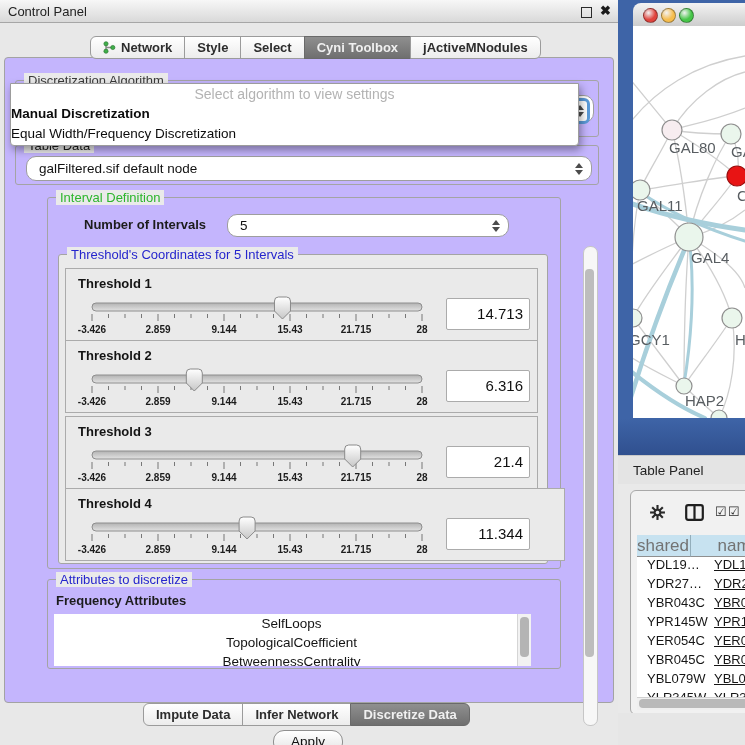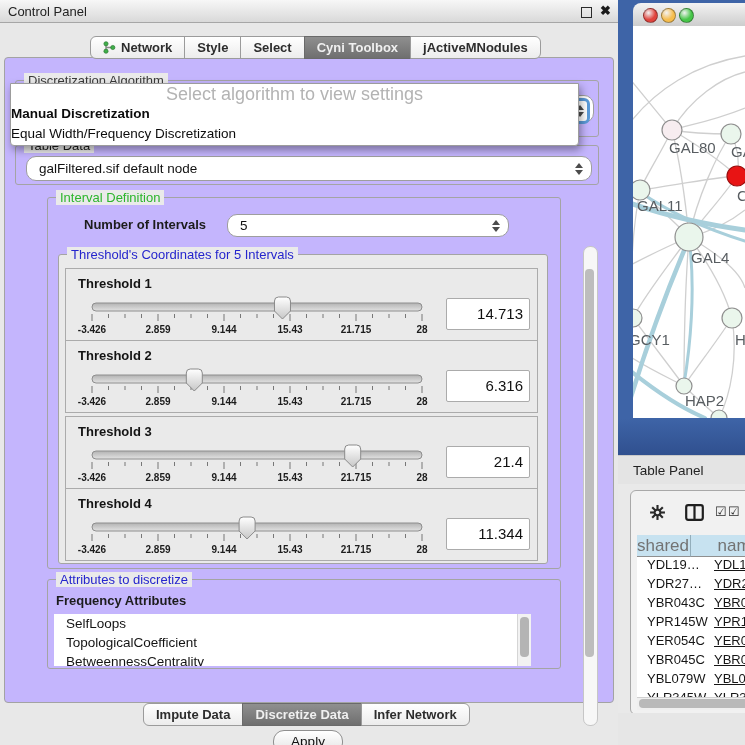--- a/index.html
+++ b/index.html
@@ -29,21 +29,21 @@
   .glabel.blue{color:#2525cd;}
   .combo{position:absolute;background:#ffffff;border:1px solid #9e9e9e;border-radius:10px;font-size:13.5px;color:#111;}
   .combo .val{position:absolute;left:12px;top:0;bottom:0;display:flex;align-items:center;}
   .spin{position:absolute;right:8px;top:50%;transform:translateY(-50%);display:flex;flex-direction:column;gap:2px;}
   .spin i{display:block;width:0;height:0;border-left:4px solid transparent;border-right:4px solid transparent;}
   .spin .up{border-bottom:5px solid #4c4c4c;}
   .spin .dn{border-top:5px solid #4c4c4c;}
   #algo-focus{position:absolute;right:3px;top:2px;width:24px;height:20px;border:3px solid #5b9ad8;border-radius:6px;}
   #algo-popup{position:absolute;left:10px;top:83px;width:567px;height:61px;background:#ffffff;
      border:1px solid #9c9c9c;border-radius:0 0 4px 4px;box-shadow:2px 4px 9px rgba(0,0,0,.38);z-index:50;}
-  #algo-popup .ph{height:20px;line-height:20px;text-align:center;color:#b3b3b3;font-size:18px;}
+  #algo-popup .ph{height:20px;line-height:20px;text-align:center;color:#b3b3b3;font-size:14px;}
   #algo-popup .item{height:20px;line-height:20px;font-size:13.5px;color:#0c0c0c;}
   #algo-popup .item.bold{font-weight:bold;}
   .blabel{position:absolute;font-size:13px;font-weight:bold;color:#1c1c1c;white-space:nowrap;}
   .th-panel{position:absolute;left:6px;width:471px;height:71px;border:1px solid #ababab;background:#eaeaea;}
   .th-name{position:absolute;left:12px;top:7px;font-size:13px;font-weight:bold;color:#141414;}
   .th-slider{position:absolute;left:18px;top:25px;overflow:visible;}
   .th-value{position:absolute;left:380px;top:29px;width:76px;height:30px;background:#fff;
      border:1px solid #ababab;border-radius:2px;font-size:15px;color:#111;text-align:right;
      line-height:30px;padding-right:6px;}
   #attr-list{position:absolute;left:6px;top:34px;width:463px;height:52px;background:#ffffff;overflow:hidden;}
@@ -267,21 +267,21 @@
                   <text x="0" y="34" text-anchor="middle" font-size="10" font-weight="bold" fill="#1c1c1c">-3.426</text>
                   <text x="66" y="34" text-anchor="middle" font-size="10" font-weight="bold" fill="#1c1c1c">2.859</text>
                   <text x="132" y="34" text-anchor="middle" font-size="10" font-weight="bold" fill="#1c1c1c">9.144</text>
                   <text x="198" y="34" text-anchor="middle" font-size="10" font-weight="bold" fill="#1c1c1c">15.43</text>
                   <text x="264" y="34" text-anchor="middle" font-size="10" font-weight="bold" fill="#1c1c1c">21.715</text>
                   <text x="330" y="34" text-anchor="middle" font-size="10" font-weight="bold" fill="#1c1c1c">28</text>
                   <path d="M 252.69432953605292,12 L 252.69432953605292,2 Q 252.69432953605292,-2 256.6943295360529,-2 L 264.6943295360529,-2 Q 268.6943295360529,-2 268.6943295360529,2 L 268.6943295360529,12 L 260.6943295360529,20 Z" fill="url(#gThumb)" stroke="#8a8a8a" stroke-width="1"></path>
                 </svg>
                 <div class="th-value">21.4</div>
               </div>
-              <div class="th-panel" style="top: 233px;">
+              <div class="th-panel" style="top: 233px; padding-left: 27px;">
                 <div class="th-name">Threshold 4</div>
                 <svg class="th-slider" width="348" height="42" viewBox="-8 -5 348 42">
                   <rect x="0" y="4" width="330" height="8" rx="4" fill="url(#gTrack)" stroke="#8e8e8e" stroke-width="1"></rect>
                   <line x1="0" y1="15" x2="0" y2="22" stroke="#777" stroke-width="1"></line>
                   <line x1="16.5" y1="15" x2="16.5" y2="19" stroke="#777" stroke-width="1"></line>
                   <line x1="33" y1="15" x2="33" y2="19" stroke="#777" stroke-width="1"></line>
                   <line x1="49.5" y1="15" x2="49.5" y2="19" stroke="#777" stroke-width="1"></line>
                   <line x1="66" y1="15" x2="66" y2="22" stroke="#777" stroke-width="1"></line>
                   <line x1="82.5" y1="15" x2="82.5" y2="19" stroke="#777" stroke-width="1"></line>
                   <line x1="99" y1="15" x2="99" y2="19" stroke="#777" stroke-width="1"></line>
@@ -306,21 +306,21 @@
                   <text x="264" y="34" text-anchor="middle" font-size="10" font-weight="bold" fill="#1c1c1c">21.715</text>
                   <text x="330" y="34" text-anchor="middle" font-size="10" font-weight="bold" fill="#1c1c1c">28</text>
                   <path d="M 147.09768981098452,12 L 147.09768981098452,2 Q 147.09768981098452,-2 151.09768981098452,-2 L 159.09768981098452,-2 Q 163.09768981098452,-2 163.09768981098452,2 L 163.09768981098452,12 L 155.09768981098452,20 Z" fill="url(#gThumb)" stroke="#8a8a8a" stroke-width="1"></path>
                 </svg>
                 <div class="th-value">11.344</div>
               </div>
             </div>
         </div>
       </div>
 
-      <div class="group" id="attr-group" style="left:42px;top:521px;width:512px;height:88px;">
+      <div class="group" id="attr-group" style="left:42px;top:521px;width:512px;height:88px;text-align:center;">
         <span class="glabel blue">Attributes to discretize</span>
         <span class="blabel" style="left:8px;top:13px;">Frequency Attributes</span>
         <div id="attr-list">
             <div class="li">SelfLoops</div>
             <div class="li">TopologicalCoefficient</div>
             <div class="li">BetweennessCentrality</div>
           </div>
         <div id="attr-scroll">
             <span class="thumb" style="position:absolute;left:2px;top:3px;width:9px;height:40px;background:#b4b4b4;border-radius:4px;"></span>
           </div>
@@ -330,25 +330,25 @@
           <span class="thumb" style="position:absolute;left:1px;top:22px;width:9px;height:388px;background:#bdbdbd;border-radius:4px;"></span>
         </div>
 
       <div id="apply-btn">Apply</div>
     </div>
 
     <div id="bottom-tabs" class="tabstrip">
         <div class="tab">
           <span>Impute Data</span>
         </div>
+        <div class="tab">
+          <span>Infer Network</span>
+        </div>
         <div class="tab sel">
           <span>Discretize Data</span>
-        </div>
-        <div class="tab">
-          <span>Infer Network</span>
         </div>
       </div>
   <div id="algo-popup">
         <div class="ph">Select algorithm to view settings</div>
         <div class="item bold">Manual Discretization</div>
         <div class="item">Equal Width/Frequency Discretization</div>
       </div>
     </section>
 
   <div id="desk"></div>

